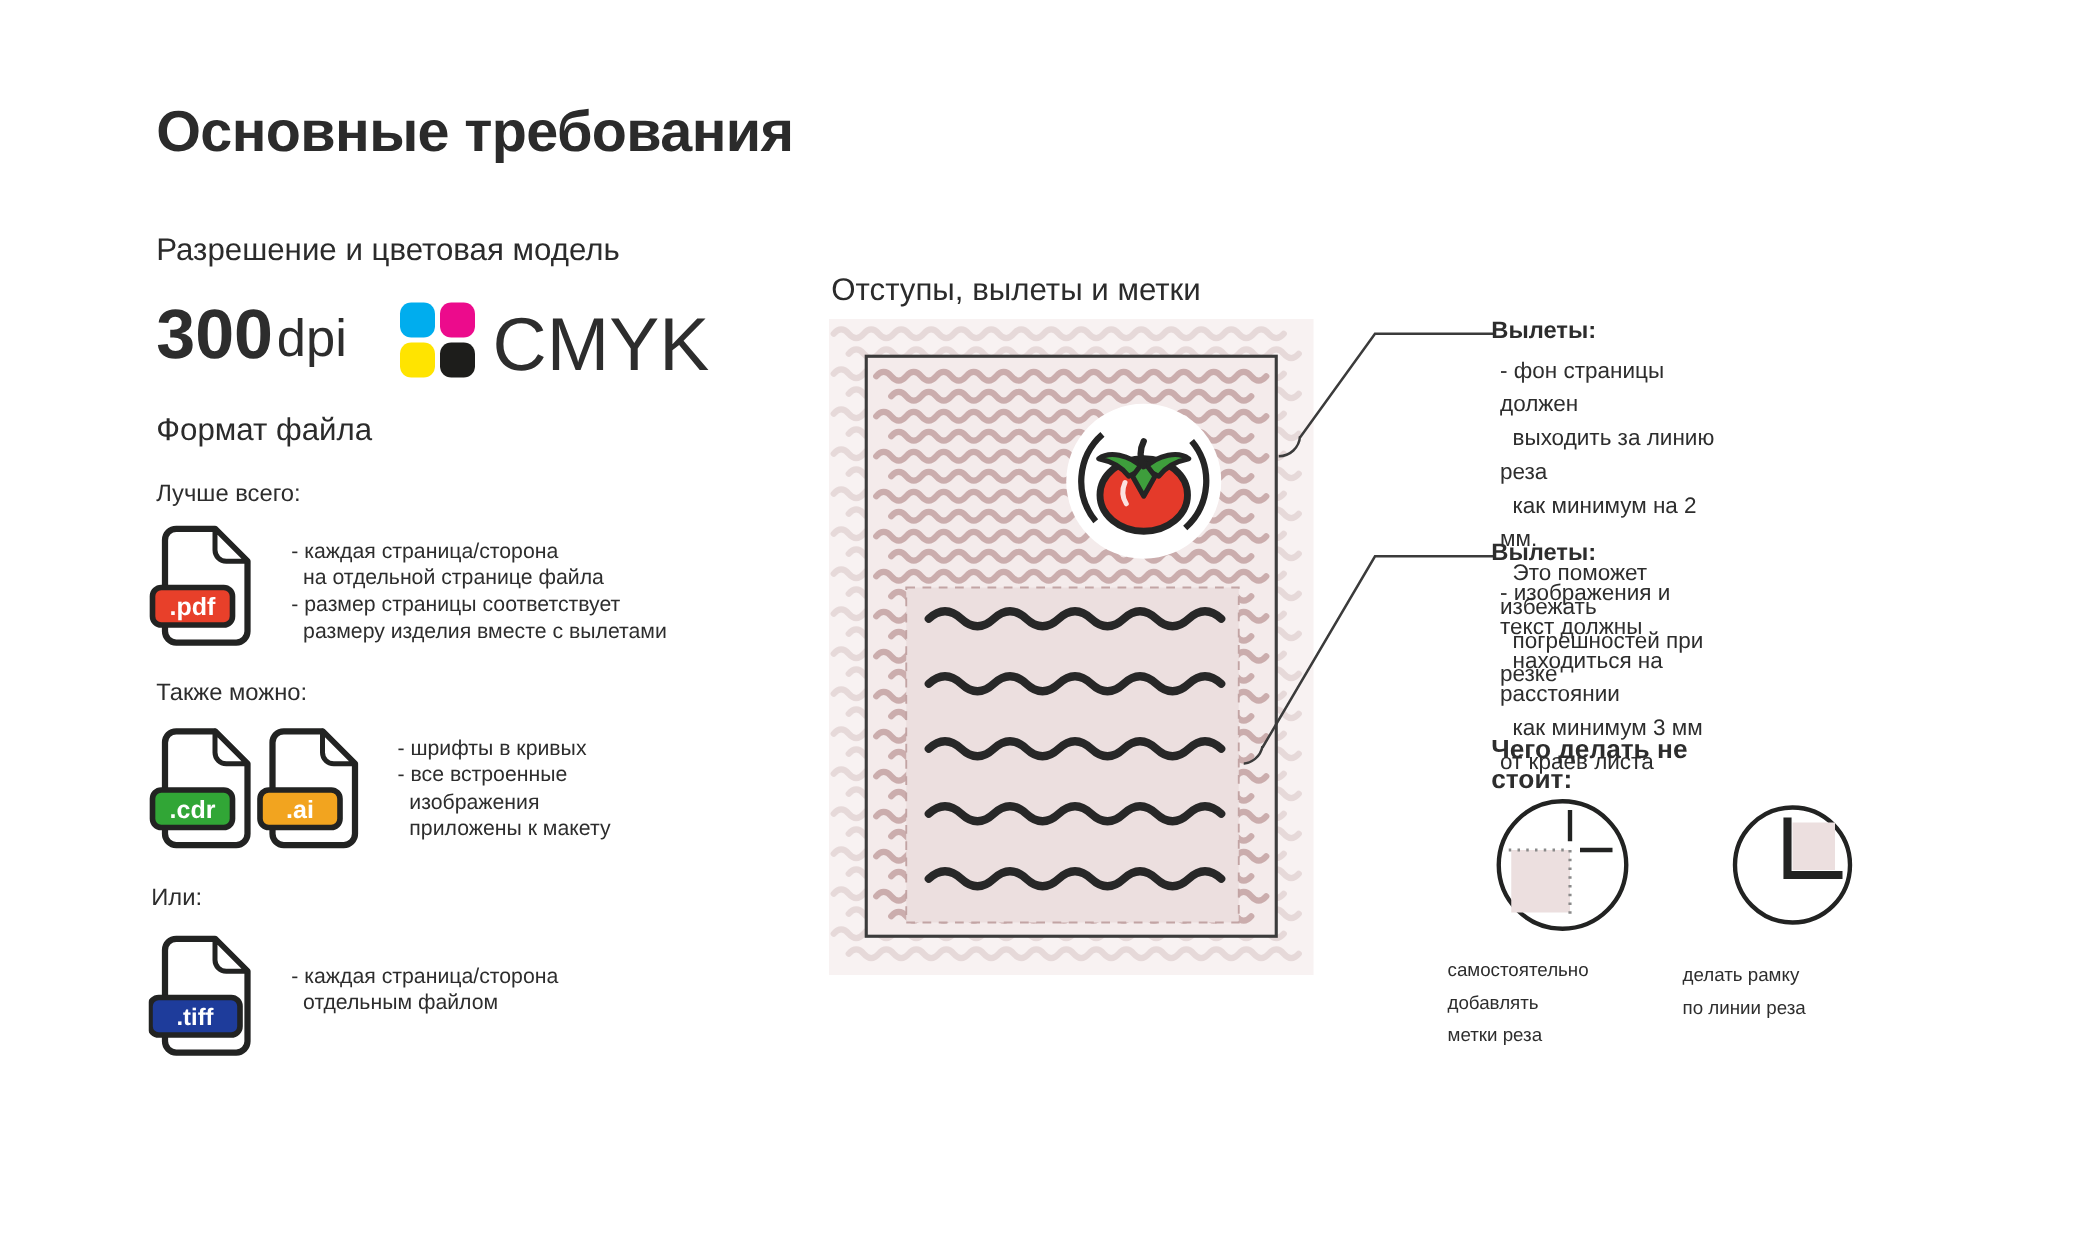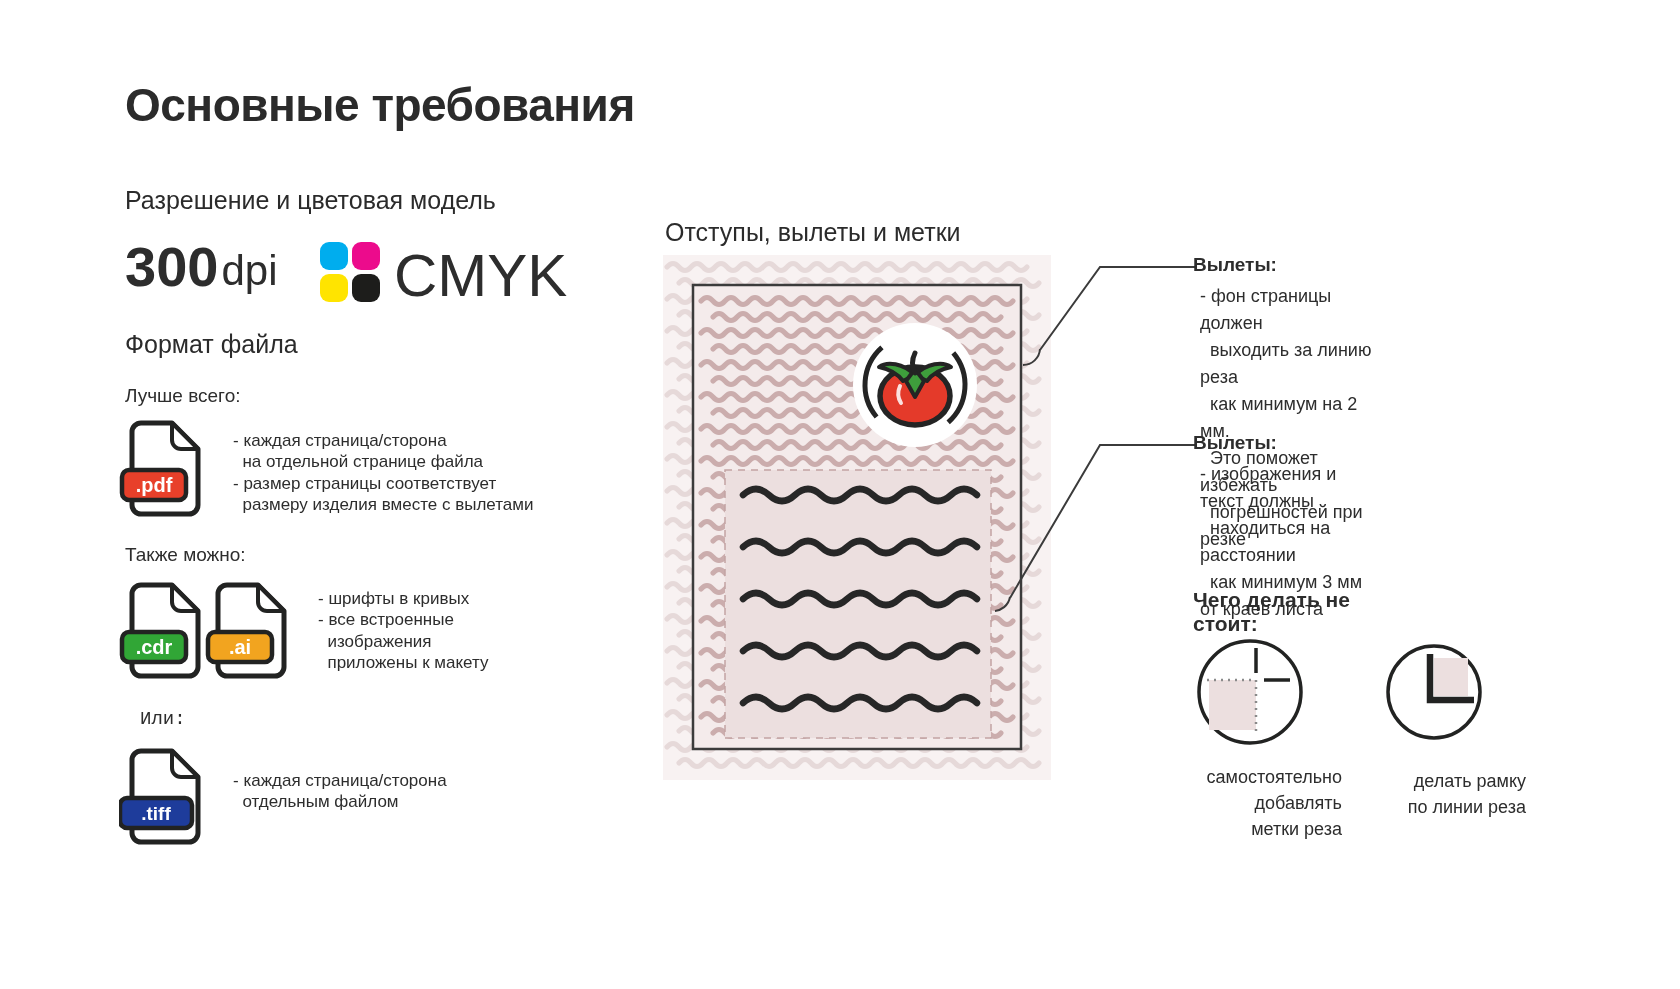--- a/index.html
+++ b/index.html
@@ -14,21 +14,21 @@
   .h2 { font-size: 25px; font-weight: 400; color: #2b2b2b; }
   .label { font-size: 19px; }
   .notes { font-size: 17px; line-height: 1.26; white-space: pre-line; }
   .dpi-row { display: flex; align-items: flex-end; gap: 3px; }
   .dpi-value { font-size: 56px; font-weight: 700; line-height: 0.82; }
   .dpi-unit { font-size: 42px; font-weight: 400; line-height: 0.88; }
   .cmyk-label { font-size: 60px; font-weight: 400; line-height: 1; }
   .ann-title { font-size: 19px; font-weight: 700; }
   .ann-text { font-size: 18px; line-height: 27px; white-space: pre-line; }
   .donts-heading { font-size: 21px; font-weight: 700; }
-  .caption { font-size: 18px; line-height: 26px; text-align: right; white-space: pre-line; }
+  .caption { font-size: 15px; line-height: 26px; text-align: left; white-space: pre-line; }
   .ext-label { font-family: "Liberation Sans", sans-serif; font-weight: 700; fill: #ffffff; text-anchor: middle; }
   .lead { stroke: #3b3b3b; stroke-width: 2; fill: none; }
   .text-wave { stroke: #272727; stroke-width: 6.5; fill: none; stroke-linecap: round; }
   .doc-shape { fill: #ffffff; stroke: #222322; stroke-width: 5; stroke-linejoin: round; }
   .doc-fold { fill: #ffffff; stroke: #222322; stroke-width: 4; stroke-linejoin: round; }
 </style>
 </head>
 <body>
 
 <div class="canvas">
@@ -81,21 +81,21 @@
     <path class="doc-fold" d="M53,5 V22 a9,9 0 0 0 9,9 H79 Z"></path>
     <rect x="3" y="52" width="64" height="30" rx="7" stroke="#222322" stroke-width="4.5" fill="#f2a41f"></rect>
     <text x="35" y="74" font-size="20" class="ext-label">.ai</text>
   </svg>
 
   <div class="abs notes" style="left:318px; top:588px;">- шрифты в кривых
 - все встроенные
 &nbsp;&nbsp;изображения
 &nbsp;&nbsp;приложены к макету</div>
 
-  <div class="abs label" style="left:140px; top:708px;font-family:Liberation Mono, monospace;">Или:</div>
+  <div class="abs label" style="left:121px; top:708px;">Или:</div>
 
   <svg class="abs" style="left:119px; top:746px;" width="84" height="100" viewBox="0 0 84 100">
     <path class="doc-shape" d="M22,5 H53 L79,31 V87 a9,9 0 0 1 -9,9 H22 a9,9 0 0 1 -9,-9 V14 a9,9 0 0 1 9,-9 Z"></path>
     <path class="doc-fold" d="M53,5 V22 a9,9 0 0 0 9,9 H79 Z"></path>
     <rect x="1" y="52" width="72" height="30" rx="7" stroke="#222322" stroke-width="4.5" fill="#1e3c9b"></rect>
     <text x="37" y="74" font-size="19" class="ext-label">.tiff</text>
   </svg>
 
   <div class="abs notes" style="left:233px; top:770px;">- каждая страница/сторона
 &nbsp;&nbsp;отдельным файлом</div>

